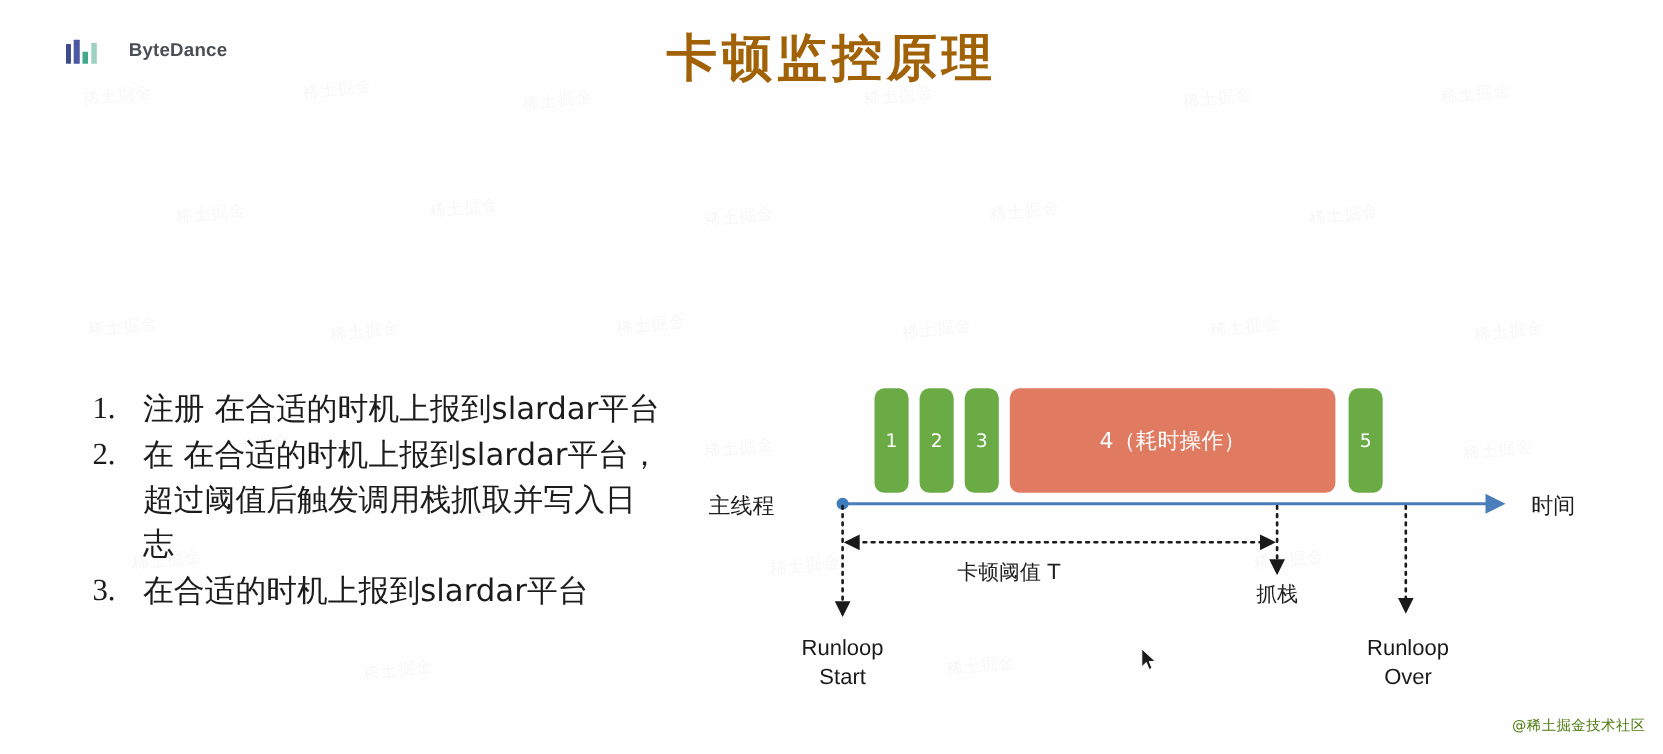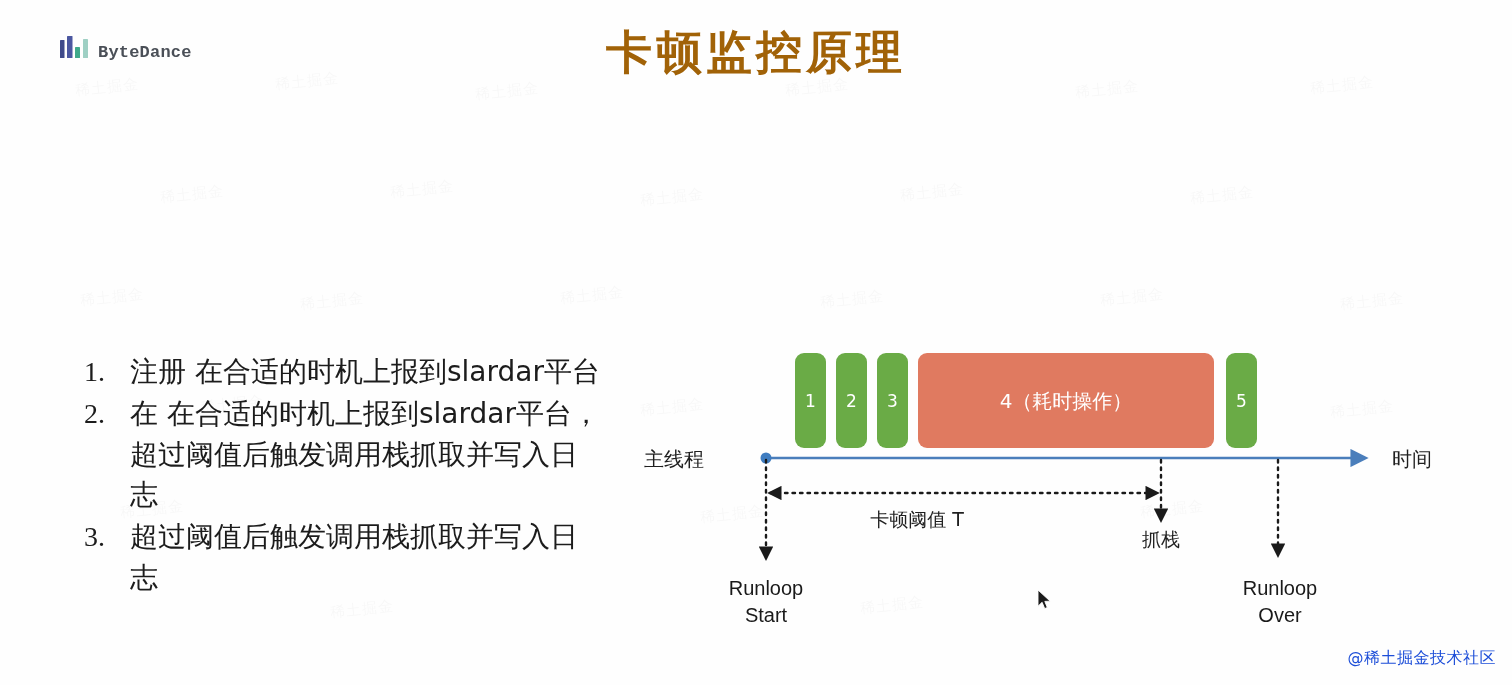--- a/index.html
+++ b/index.html
@@ -34,24 +34,23 @@
     transform: rotate(-6deg);
     font-family: "Liberation Sans", sans-serif;
   }
 
   
   .brand {
     position: absolute;
     left: 60px;
     top: 36px;
     display: flex;
-    align-items: flex-end;
-    gap: 8px;
-    z-index: 3;
-    font-family: Liberation Mono, monospace;
+    align-items: flex-start;
+    gap: 27px;
+    z-index: 3;
   }
   .brand-logo { width: 30px; height: 26px; display: block; }
   .brand-name {
     font-size: 17px;
     font-weight: bold;
     color: #4a4f57;
     letter-spacing: 0.2px;
   }
 
   
@@ -144,22 +143,22 @@
     height: 22px;
     z-index: 6;
     pointer-events: none;
   }
 
   
   .corner-wm {
     position: absolute;
     right: 16px;
     bottom: 16px;
-    font-size: 16px;
-    color: #1d4ed8;
+    font-size: 13px;
+    color: #4d7c0f;
     letter-spacing: 0.5px;
     font-family: "DejaVu Sans", "Liberation Sans", sans-serif;
     z-index: 4;
   }
 </style>
 </head>
 <body>
 
 <div id="slide">
 
@@ -207,21 +206,21 @@
     <div class="step">
       <span class="step-num">1.</span>
       <span class="step-text">注册 在合适的时机上报到slardar平台</span>
     </div>
     <div class="step">
       <span class="step-num">2.</span>
       <span class="step-text">在 在合适的时机上报到slardar平台，超过阈值后触发调用栈抓取并写入日志</span>
     </div>
     <div class="step">
       <span class="step-num">3.</span>
-      <span class="step-text">超过阈值后触发调用栈抓取并写入日志</span>
+      <span class="step-text">在合适的时机上报到slardar平台</span>
     </div>
   </div>
 
   <div class="diagram">
     <svg width="880" height="320" viewBox="0 0 880 320">
 
       <defs>
         <marker id="arrow-right-blue" viewBox="0 0 10 10" refX="8" refY="5" markerWidth="7" markerHeight="7" orient="auto-start-reverse">
           <path d="M 0 0 L 10 5 L 0 10 z" fill="#4a7ebb"></path>
         </marker>

